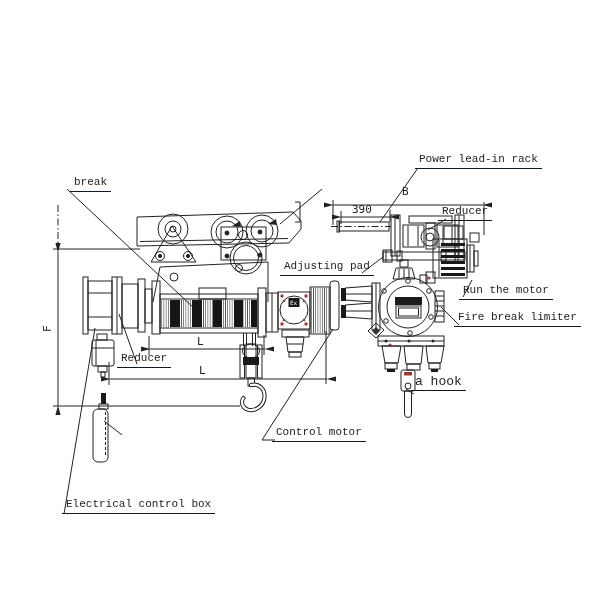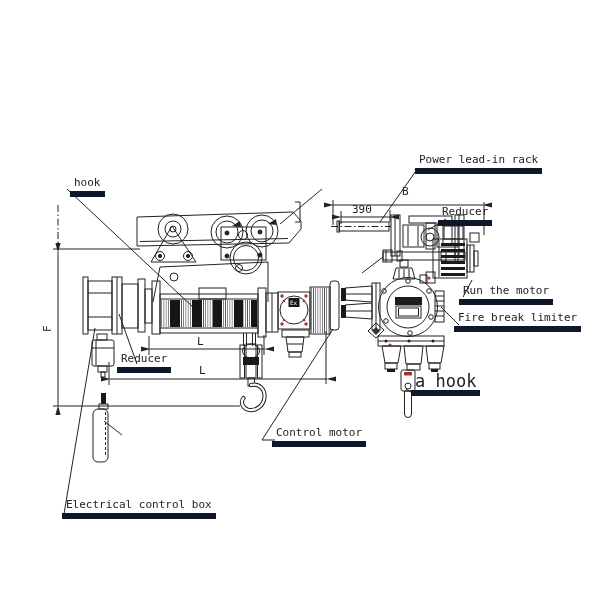--- a/index.html
+++ b/index.html
@@ -1,23 +1,23 @@
 <!DOCTYPE html>
 <html><head>
 <meta charset="utf-8">
 <style>
   html,body{margin:0;padding:0;background:#fff;}
   #stage{position:relative;width:600px;height:600px;background:#ffffff;overflow:hidden;
          font-family:"DejaVu Sans Mono","Liberation Mono",monospace;color:#222;}
   #drawing{position:absolute;left:0;top:0;}
   .lbl{position:absolute;font-size:11px;line-height:13px;white-space:nowrap;color:#222;
        letter-spacing:0px;}
-  .u{border-bottom:6px solid #0f172a;padding:0 4px 2px 4px;}
+  .u{border-bottom:1px solid #0f172a;padding:0 4px 2px 4px;font-family:Liberation Mono, monospace;}
   .dim{font-size:11px;}
-  .big{font-size:17px;}
+  .big{font-size:13px;}
   .rot{transform:rotate(-90deg);transform-origin:left top;}
 </style>
 </head>
 <body>
 
 <div id="stage">
 
 <svg id="drawing" width="600" height="600" viewBox="0 0 600 600">
   <defs>
     <marker id="ah" viewBox="-1 -3 11 6" refX="0.5" refY="0" markerWidth="11" markerHeight="6" orient="auto-start-reverse" markerUnits="userSpaceOnUse">
@@ -272,23 +272,24 @@
     <path d="M459,325 L441,307"></path>
     <path d="M414,394 L406,389"></path>
     <path d="M137,364 L119,314"></path>
     <path d="M262,440 L333,329"></path>
     <path d="M262,440 L275,440"></path>
     <path d="M122,435 L104,421"></path>
     <path d="M64,514 L95,328"></path>
   </g>
 </svg>
 
-  <div class="lbl u" style="left:70px;top:176px;">hook</div>
+  <div class="lbl u" style="left:70px;top:176px;">break</div>
   <div class="lbl u" style="left:415px;top:153px;">Power lead-in rack</div>
   <div class="lbl u" style="left:438px;top:205px;">Reducer</div>
+  <div class="lbl u" style="left:280px;top:260px;">Adjusting pad</div>
   <div class="lbl u" style="left:459px;top:284px;">Run the motor</div>
   <div class="lbl u" style="left:454px;top:311px;">Fire break limiter</div>
   <div class="lbl u big" style="left:411px;top:375px;">a hook</div>
   <div class="lbl u" style="left:117px;top:352px;">Reducer</div>
   <div class="lbl u" style="left:272px;top:426px;">Control motor</div>
   <div class="lbl u" style="left:62px;top:498px;">Electrical control box</div>
 
   <div class="lbl dim" style="left:402px;top:185px;">B</div>
   <div class="lbl dim" style="left:352px;top:203px;">390</div>
   <div class="lbl dim" style="left:197px;top:335px;">L</div>

